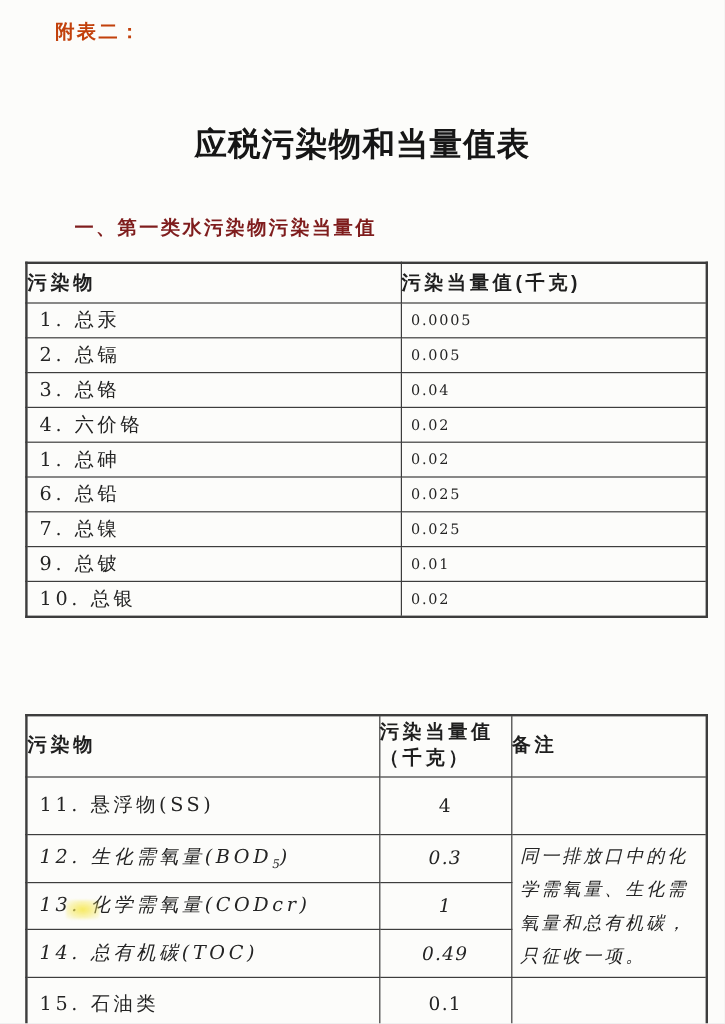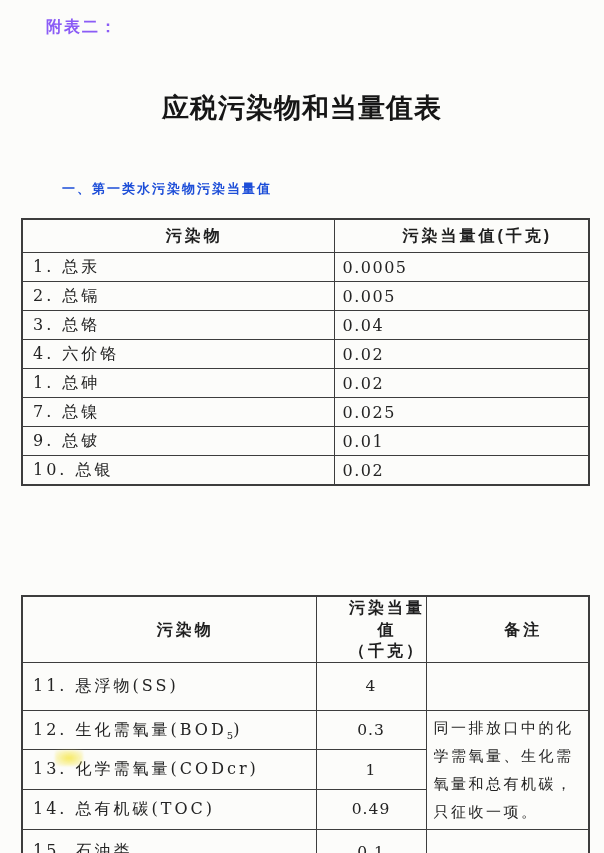--- a/index.html
+++ b/index.html
@@ -4,59 +4,59 @@
 <style>
   html,body{margin:0;padding:0;background:#e8e8e8;}
   .page{
     position:relative;width:604px;height:853px;margin:0 auto;
     background:#fcfcfa;color:#242424;overflow:hidden;
     font-family:"DejaVu Serif","Liberation Serif",serif;
   }
   .appendix{
     position:absolute;left:18px;top:17px;
     font-family:Liberation Sans, sans-serif;
-    font-weight:bold;font-size:16px;letter-spacing:2px;color:#8b5cf6;padding-left:28px;
+    font-weight:bold;font-size:16px;letter-spacing:2px;color:#c2410c;padding-left:28px;
   }
   .doc-title{
-    position:absolute;left:0;right:0;top:90px;margin:0;text-align:center;
+    position:absolute;left:0;right:0;top:90px;margin:12px;text-align:center;
     font-family:"DejaVu Serif","Liberation Serif",serif;
     font-weight:bold;font-size:27px;letter-spacing:1px;color:#161616;
   }
   .section-heading{
     position:absolute;left:62px;
     font-family:"Liberation Sans","DejaVu Sans",sans-serif;
-    font-weight:bold;font-size:13px;letter-spacing:2px;color:#1d4ed8;
+    font-weight:bold;font-size:16px;letter-spacing:2px;color:#7f1d1d;
   }
   .sh1{top:180px;}
   .sh2{top:551px;}
   table{
     position:absolute;left:21px;width:567px;
     border-collapse:collapse;table-layout:fixed;
     border:2px solid #3d3d3d;
   }
   .t1{top:218px;}
   .t2{top:595px;}
   th,td{border:1px solid #3d3d3d;padding:0;vertical-align:middle;}
   th{
     font-family:"Liberation Sans","DejaVu Sans",sans-serif;
     font-weight:bold;font-size:16px;letter-spacing:3px;
-    text-align:center;color:#1f1f1f;padding-left:32px;
+    text-align:left;color:#1f1f1f;
   }
   .t1 th{height:32px;}
   .t1 td{height:28px;margin-top:44px;}
   .t2 th{height:50px;line-height:1.35;}
   .t2 .r11 td{height:41px;}
-  .t2 .rmid td{height:36px;}
+  .t2 .rmid td{height:36px;font-style:italic;}
   .t2 .r15 td{height:38px;}
   .pc{
     padding-left:10px;font-size:16px;letter-spacing:3px;
     white-space:nowrap;color:#242424;text-align:left;
   }
   .vc{
-    padding-left:8px;font-size:16px;letter-spacing:1.5px;
+    padding-left:8px;font-size:12px;letter-spacing:1.5px;
     color:#242424;text-align:left;
   }
   .vc-center{
     font-size:15.5px;letter-spacing:1px;text-align:center;color:#242424;
   }
   .remark-cell{
     font-size:15px;letter-spacing:2.5px;line-height:28px;
     padding:3px 7px;text-align:left;color:#242424;vertical-align:middle;margin-left:26px;
   }
   .hdr-line{display:block;}
@@ -102,20 +102,24 @@
         <td class="pc">3. 总铬</td>
         <td class="vc">0.04</td>
       </tr>
       <tr>
         <td class="pc">4. 六价铬</td>
         <td class="vc">0.02</td>
       </tr>
       <tr>
         <td class="pc">1. 总砷</td>
         <td class="vc">0.02</td>
+      </tr>
+      <tr>
+        <td class="pc">6. 总铅</td>
+        <td class="vc">0.025</td>
       </tr>
       <tr>
         <td class="pc">7. 总镍</td>
         <td class="vc">0.025</td>
       </tr>
       <tr>
         <td class="pc">9. 总铍</td>
         <td class="vc">0.01</td>
       </tr>
       <tr>

